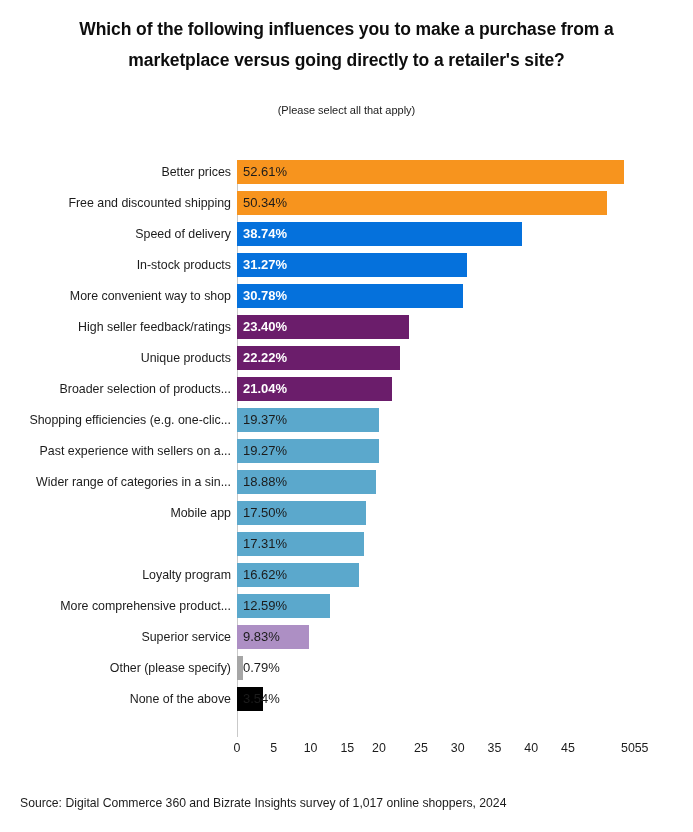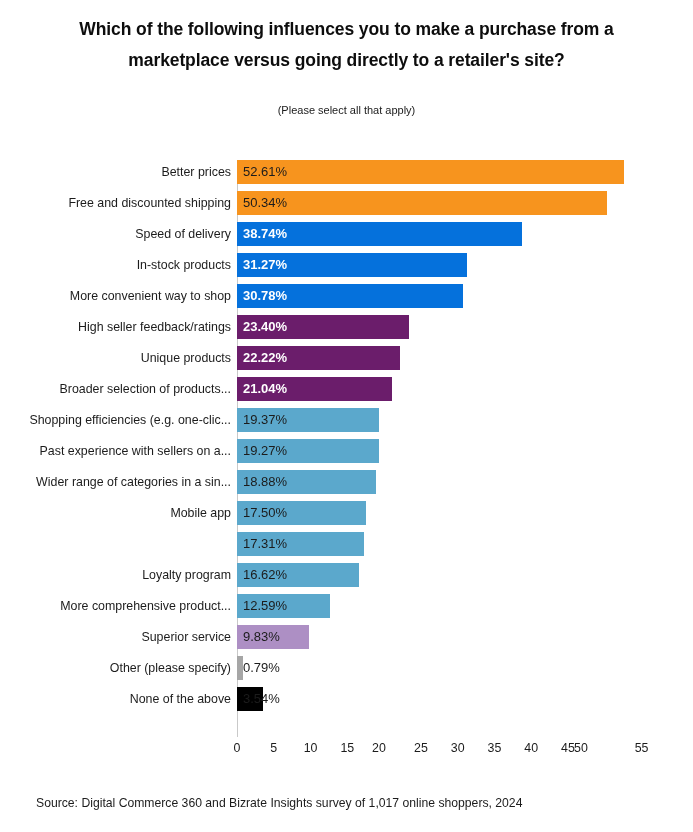--- a/index.html
+++ b/index.html
@@ -129,21 +129,21 @@
     font-size: 12.4px;
     color: #1c1c1c;
     transform: translateX(-50%);
     line-height: 20px;
     white-space: nowrap;
   }
 
   
   .source-note {
     position: absolute;
-    left: 36px;
+    left: 20px;
     top: 796px;
     font-size: 12.2px;
     color: #1c1c1c;
     white-space: nowrap;
   }
 </style>
 </head>
 <body>
 
 <div class="chart-root">
@@ -286,20 +286,20 @@
         <span class="tick" style="left: 237px;">0</span>
         <span class="tick" style="left: 273.78px;">5</span>
         <span class="tick" style="left: 310.56px;">10</span>
         <span class="tick" style="left: 347.34px;">15</span>
         <span class="tick" style="left: 379px;">20</span>
         <span class="tick" style="left: 420.9px;">25</span>
         <span class="tick" style="left: 457.68px;">30</span>
         <span class="tick" style="left: 494.461px;">35</span>
         <span class="tick" style="left: 531.241px;">40</span>
         <span class="tick" style="left: 568.021px;">45</span>
-        <span class="tick" style="left: 581px;">50</span>
+        <span class="tick" style="left: 628px;">50</span>
         <span class="tick" style="left: 641.581px;">55</span>
       </div>
   </div>
 
   <div class="source-note">Source: Digital Commerce 360 and Bizrate Insights survey of 1,017 online shoppers, 2024</div>
 
 </div>
 
 </body></html>

